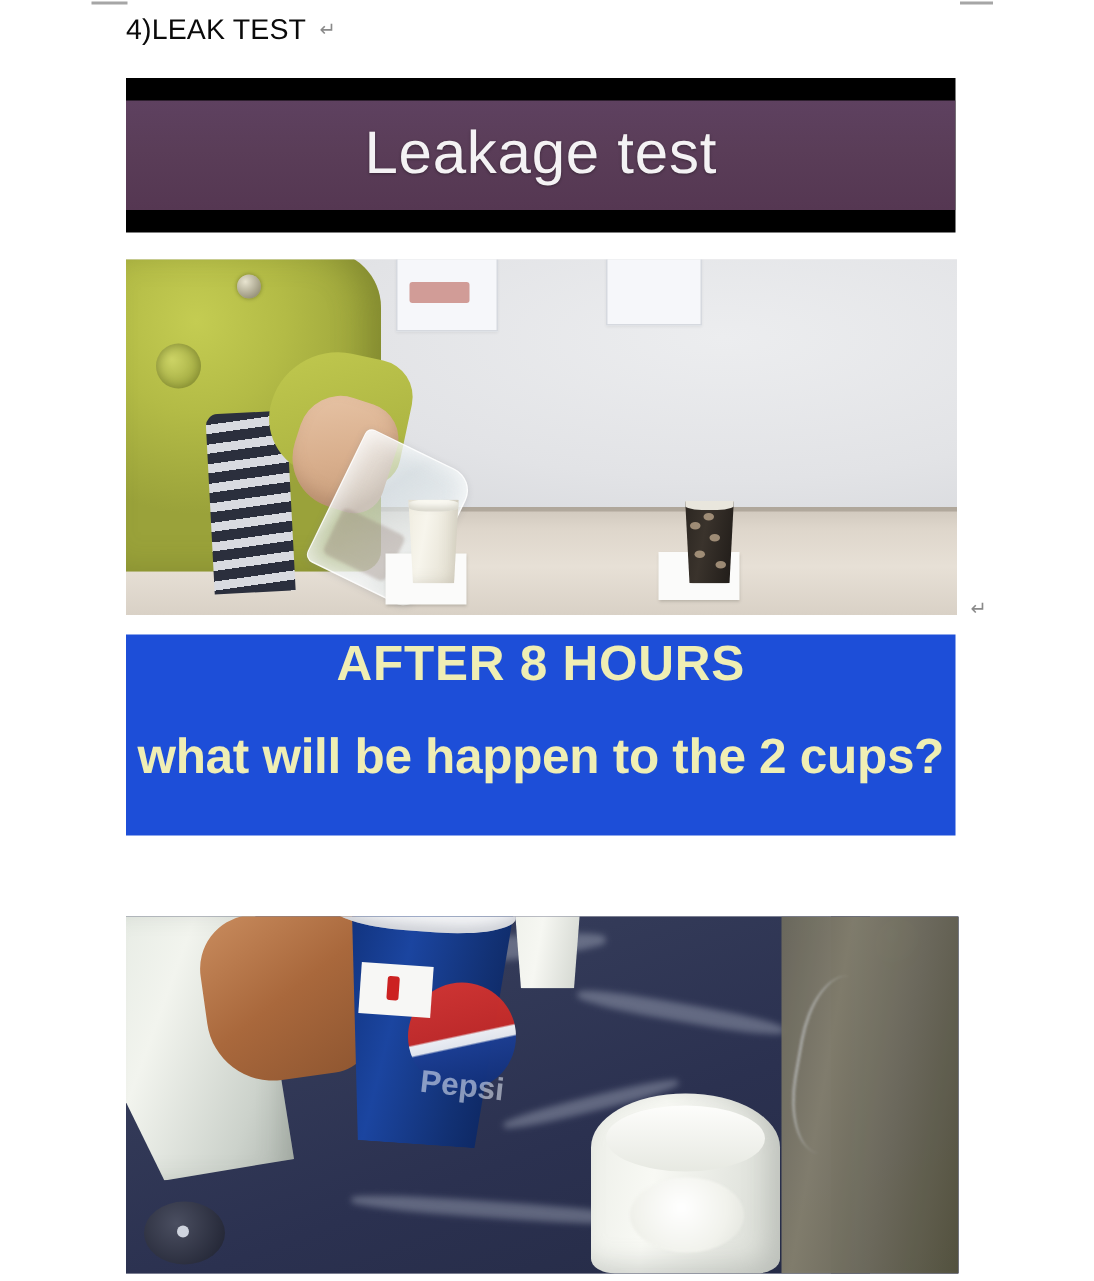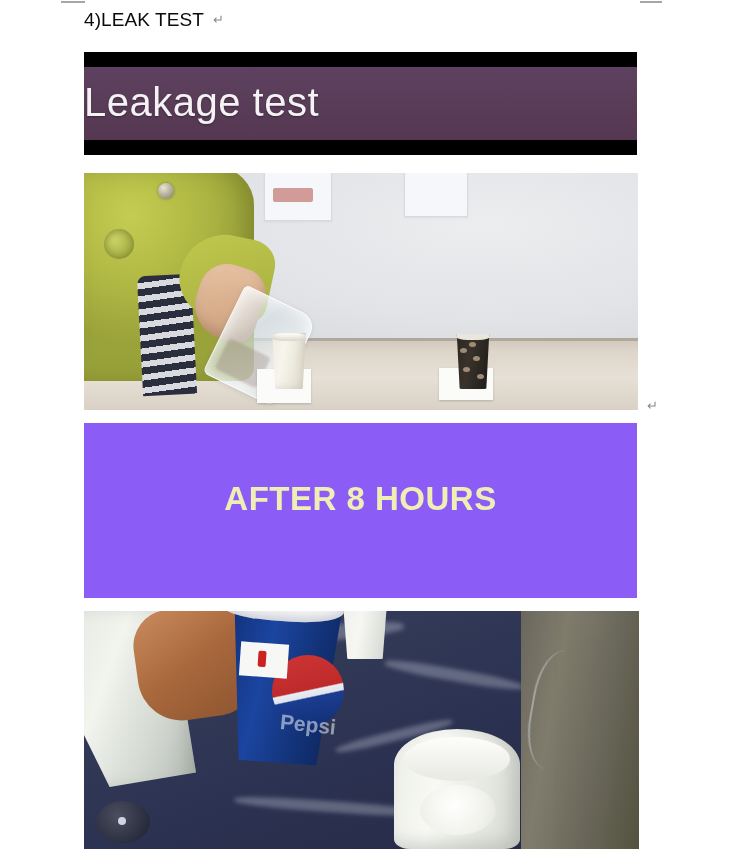--- a/index.html
+++ b/index.html
@@ -78,20 +78,21 @@
   .banner-band {
     position: absolute;
     left: 0;
     right: 0;
     top: 15px;
     height: 73px;
     background: #5a3d58;
     background: linear-gradient(180deg, #5e4160 0%, #5a3d58 45%, #553752 100%);
     display: flex;
     align-items: center;
+    justify-content: center;
   }
   .banner-text {
     color: #f4f2f4;
     font-size: 40px;
     font-weight: 400;
     letter-spacing: 0.5px;
     text-shadow: 0 1px 2px rgba(0,0,0,0.35);
     font-family: "Liberation Sans", sans-serif;
     transform: translateY(-1px);
   }
@@ -286,26 +287,25 @@
     border-radius: 50%;
     background: #b9a48a;
     opacity: .8;
   }
 
   
   #panel-after-8-hours {
     left: 84px;
     top: 423px;
     width: 553px;
-    height: 175px;
-    background: #8b5cf6;
+    height: 134px;
+    background: #1d4ed8;
     display: flex;
     flex-direction: column;
     align-items: center;
-    justify-content: center;
   }
   .q-line1 {
     color: #efeeb4;
     font-size: 33px;
     font-weight: 700;
     letter-spacing: 0.5px;
     text-align: center;
     margin: 0 0 24px 0;
     font-family: "Liberation Sans", sans-serif;
   }
@@ -541,20 +541,21 @@
       <span class="bean" style="left:14px; top:8px;"></span>
     </div>
 
     <span class="sr-only">Woman in a lime green jacket pours water from a glass pitcher into a white paper cup on a napkin, with a dark coffee-bean patterned paper cup on a napkin to the right, on a light wooden counter against a white wall</span>
   </div>
 
   <span class="pilcrow floating">↵</span>
 
   <div class="media" id="panel-after-8-hours">
     <p class="q-line1">AFTER 8 HOURS</p>
+    <p class="q-line2">what will be happen to the 2 cups?</p>
   </div>
 
   <div class="media" id="photo-pepsi-cup">
     <div class="plastic-sheet"></div>
     <div class="sheet-shine s1"></div>
     <div class="sheet-shine s2"></div>
     <div class="sheet-shine s3"></div>
     <div class="sheet-shine s4"></div>
     <div class="sheet-shine s5"></div>
 

